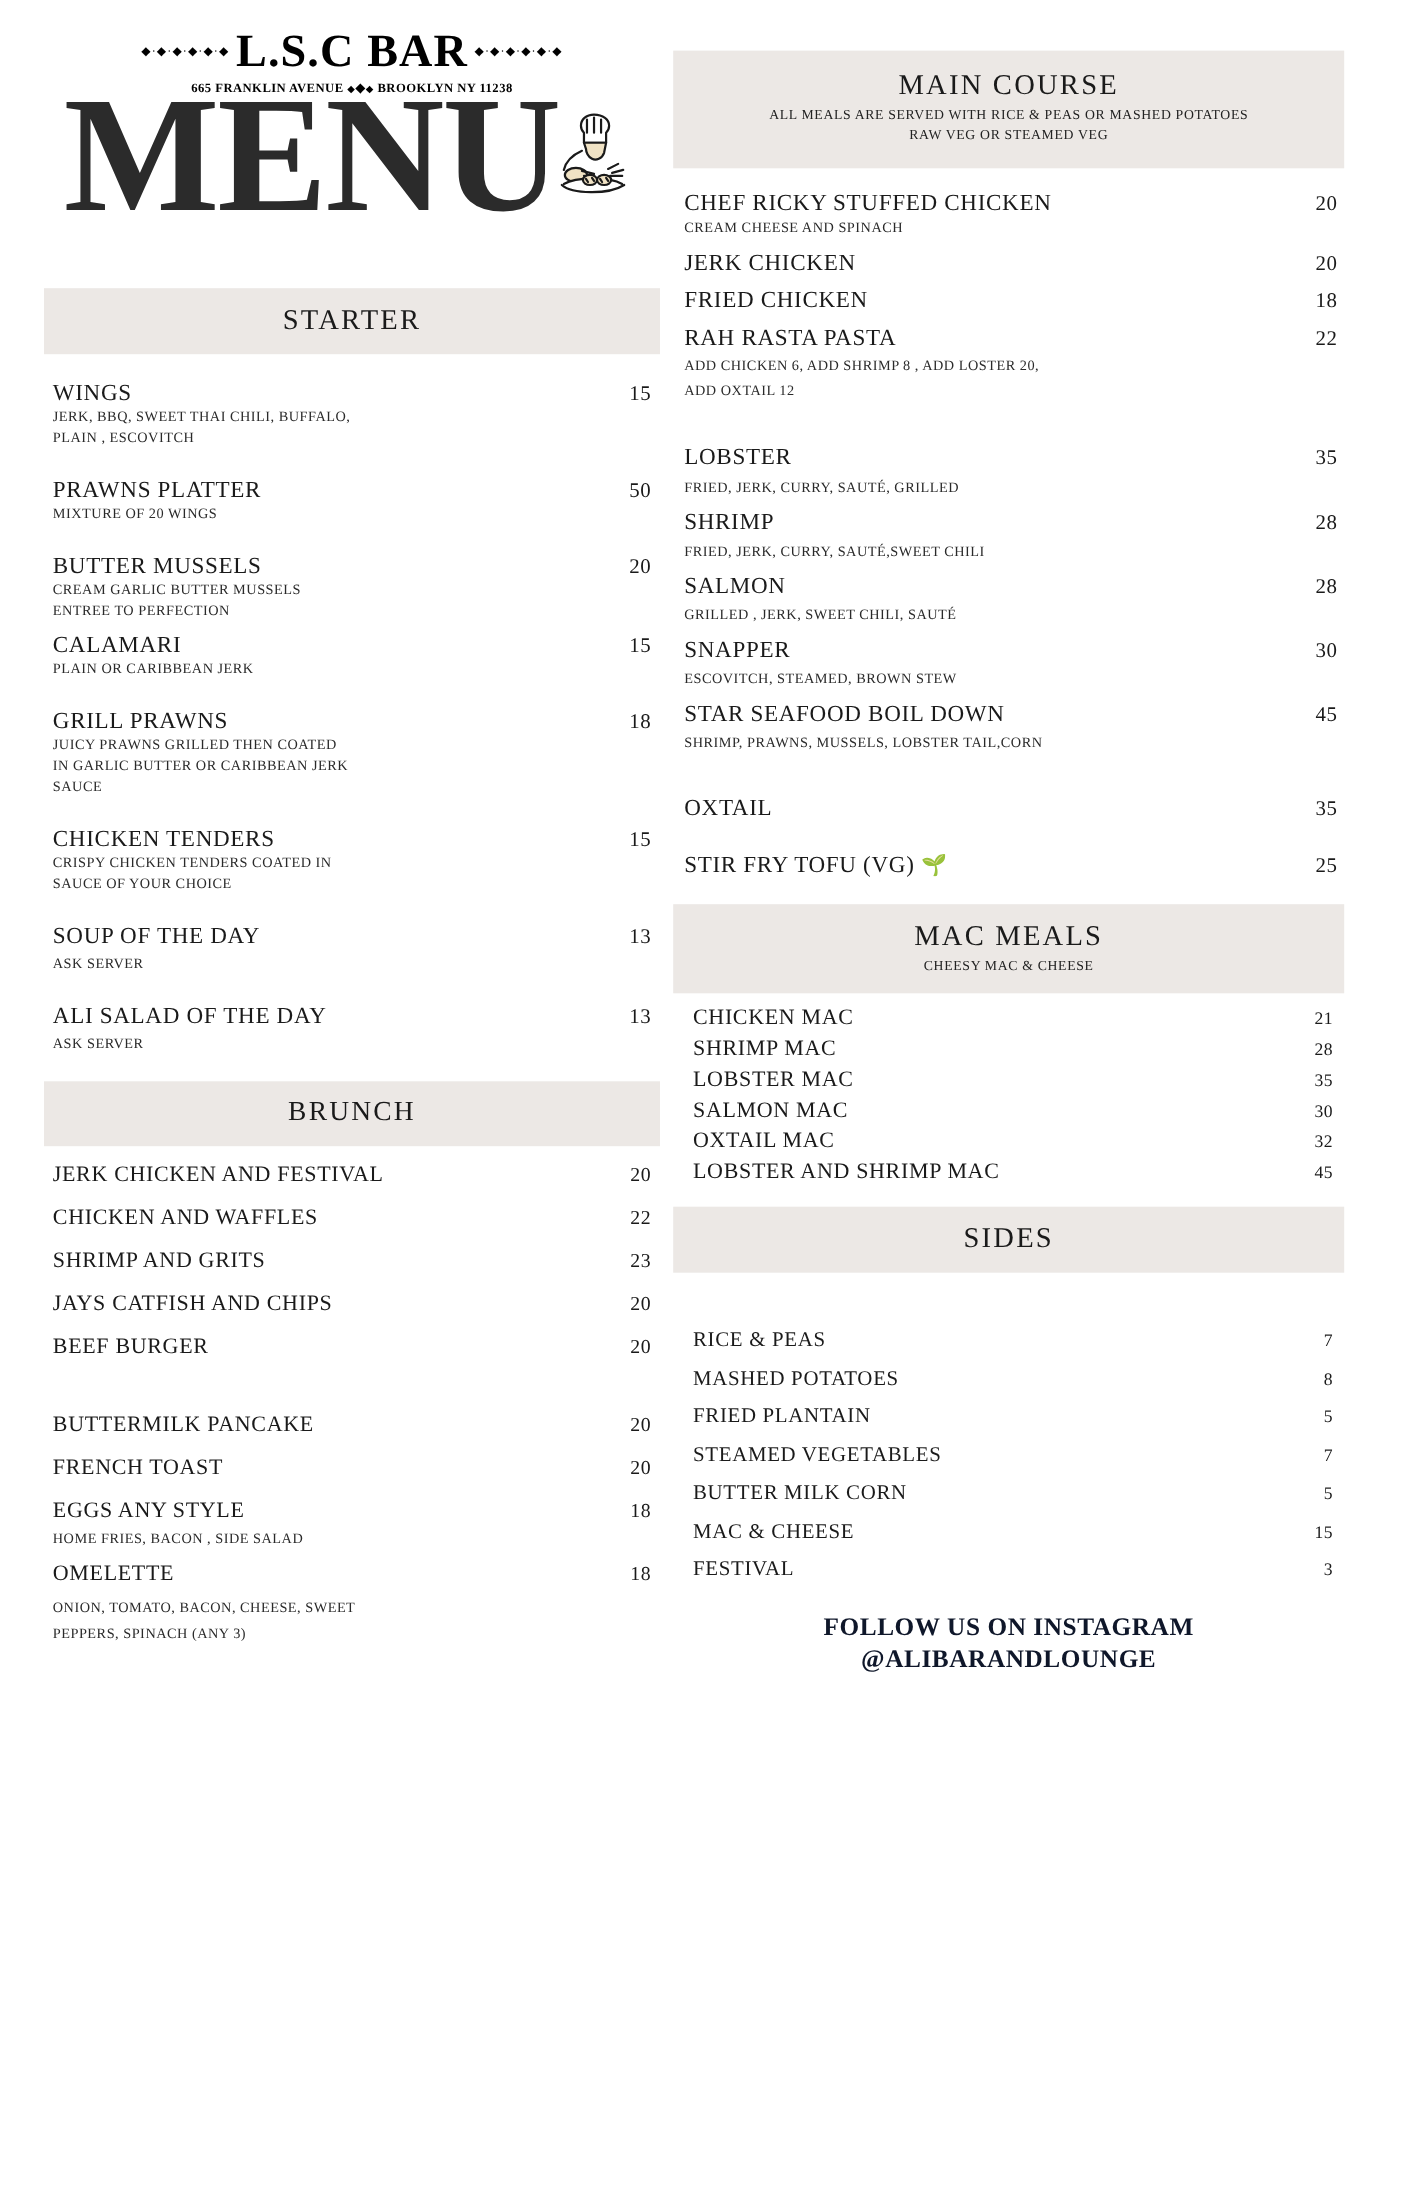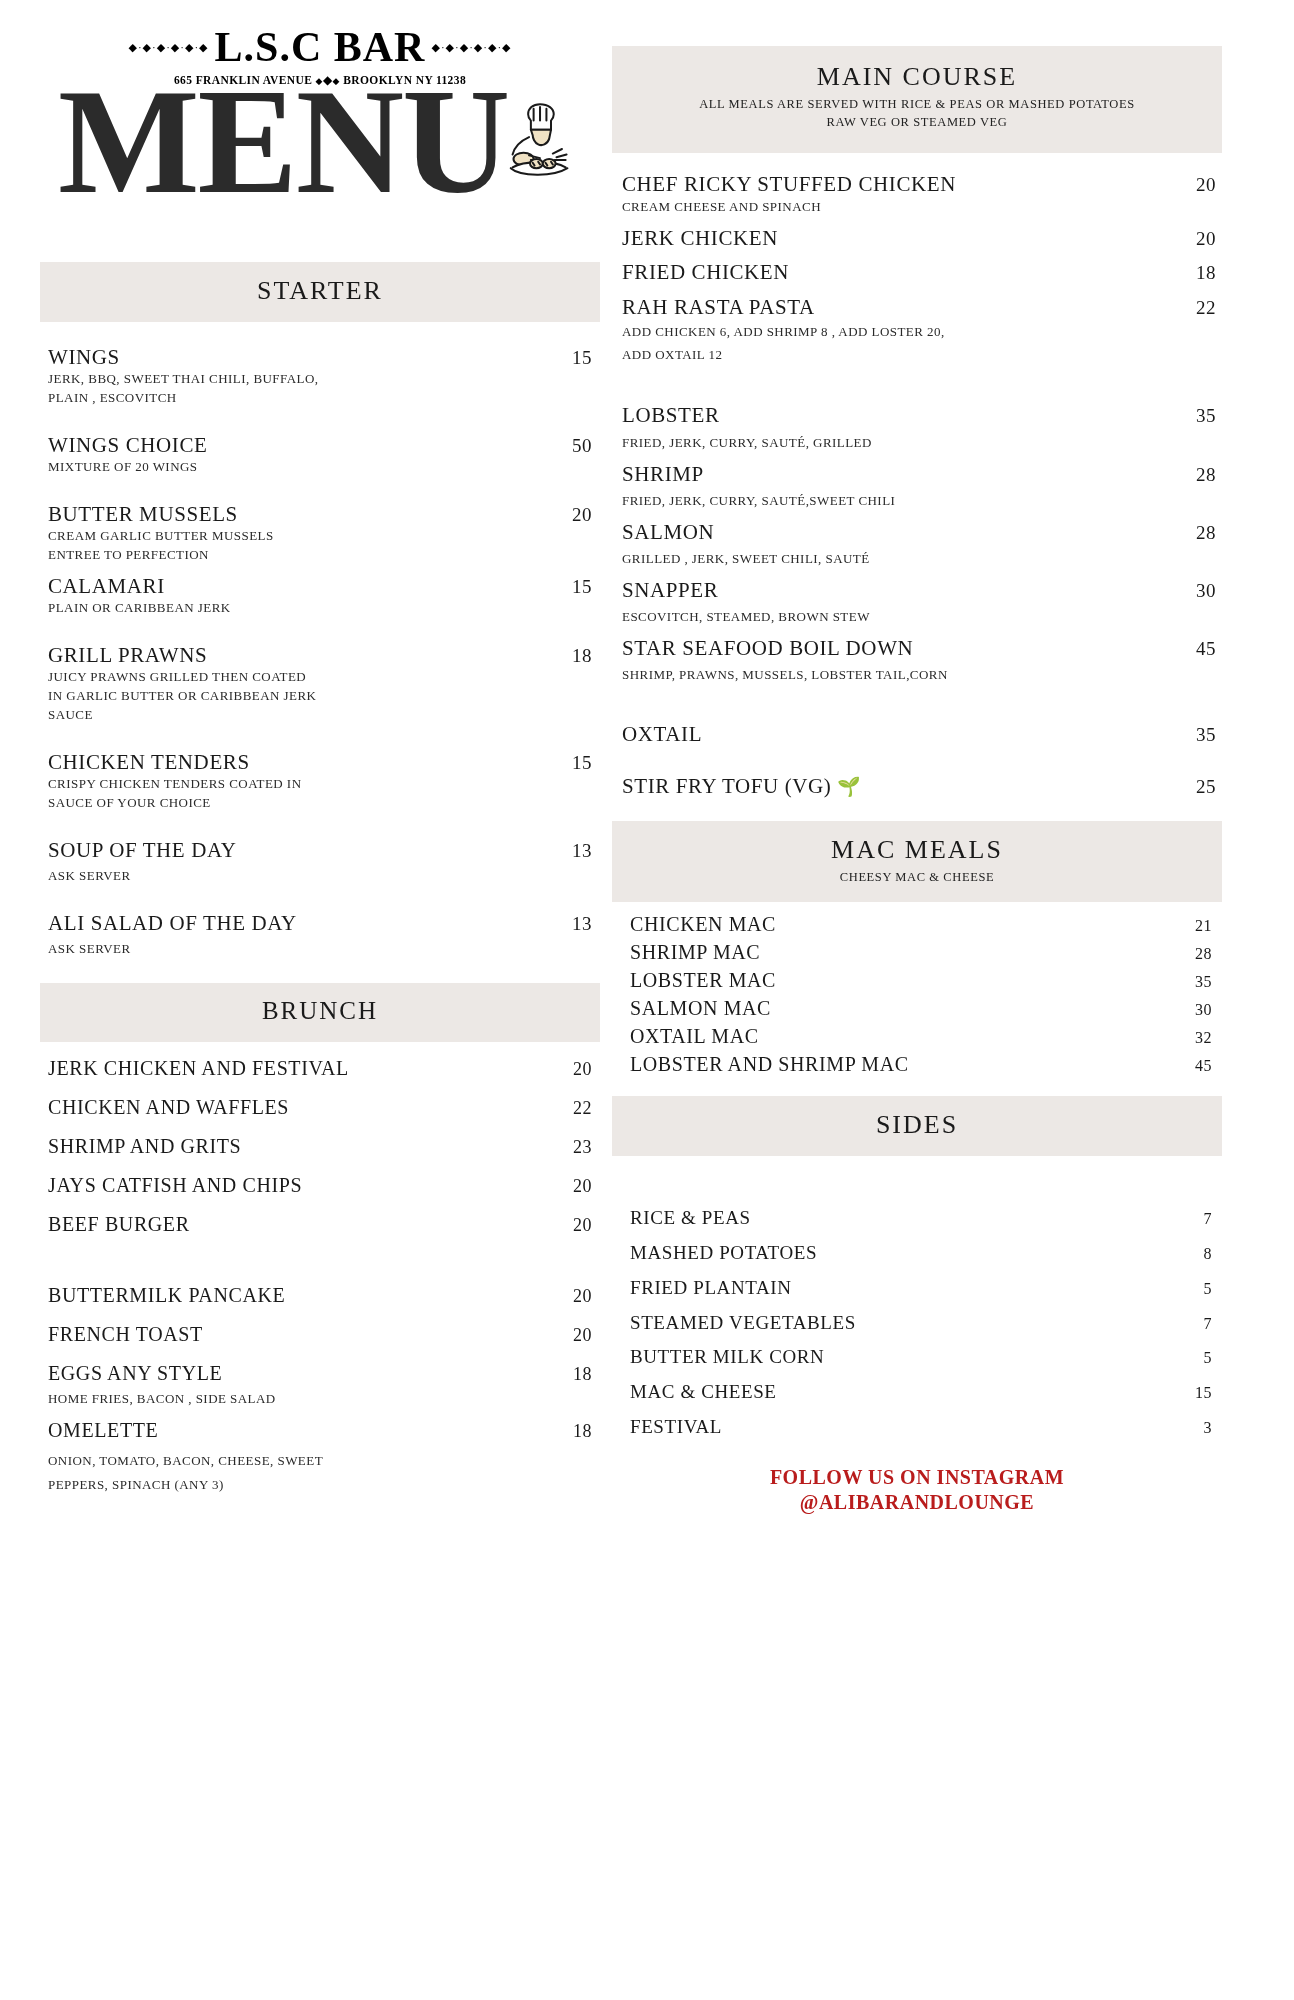--- a/index.html
+++ b/index.html
@@ -102,22 +102,22 @@
 
   .sides-list { padding: 14px 10px 0 18px; margin-top: 36px; }
   .sides-list .item { margin-bottom: 11px; }
   .sides-list .item .nm { font-size: 19px; }
   .sides-list .item .pr { font-size: 16px; }
 
   
   .footer {
     text-align: center; margin-top: 26px;
     font-family: "Liberation Serif", "DejaVu Serif", serif;
-    font-weight: 700; font-size: 20px; letter-spacing: 0.5px;
-    line-height: 1.25; color: #b91c1c;
+    font-weight: 700; font-size: 23px; letter-spacing: 0.5px;
+    line-height: 1.25; color: #0f172a;
   }
 </style>
 </head>
 <body>
 
 <div class="page">
 
   <div class="col-left">
 
     <div class="logo-block">
@@ -162,21 +162,21 @@
 
       <div class="item">
         <span class="nm">WINGS</span>
         <span class="pr">15</span>
       </div>
       <div class="desc" style="white-space:pre-line">JERK, BBQ, SWEET THAI CHILI, BUFFALO,
 PLAIN , ESCOVITCH</div>
       <div class="gap-lg"></div>
 
       <div class="item">
-        <span class="nm">WINGS CHOICE</span>
+        <span class="nm">PRAWNS PLATTER</span>
         <span class="pr">50</span>
       </div>
       <div class="desc" style="white-space:pre-line">MIXTURE OF 20 WINGS</div>
       <div class="gap-lg"></div>
 
       <div class="item">
         <span class="nm">BUTTER MUSSELS</span>
         <span class="pr">20</span>
       </div>
       <div class="desc" style="white-space:pre-line">CREAM GARLIC BUTTER MUSSELS

